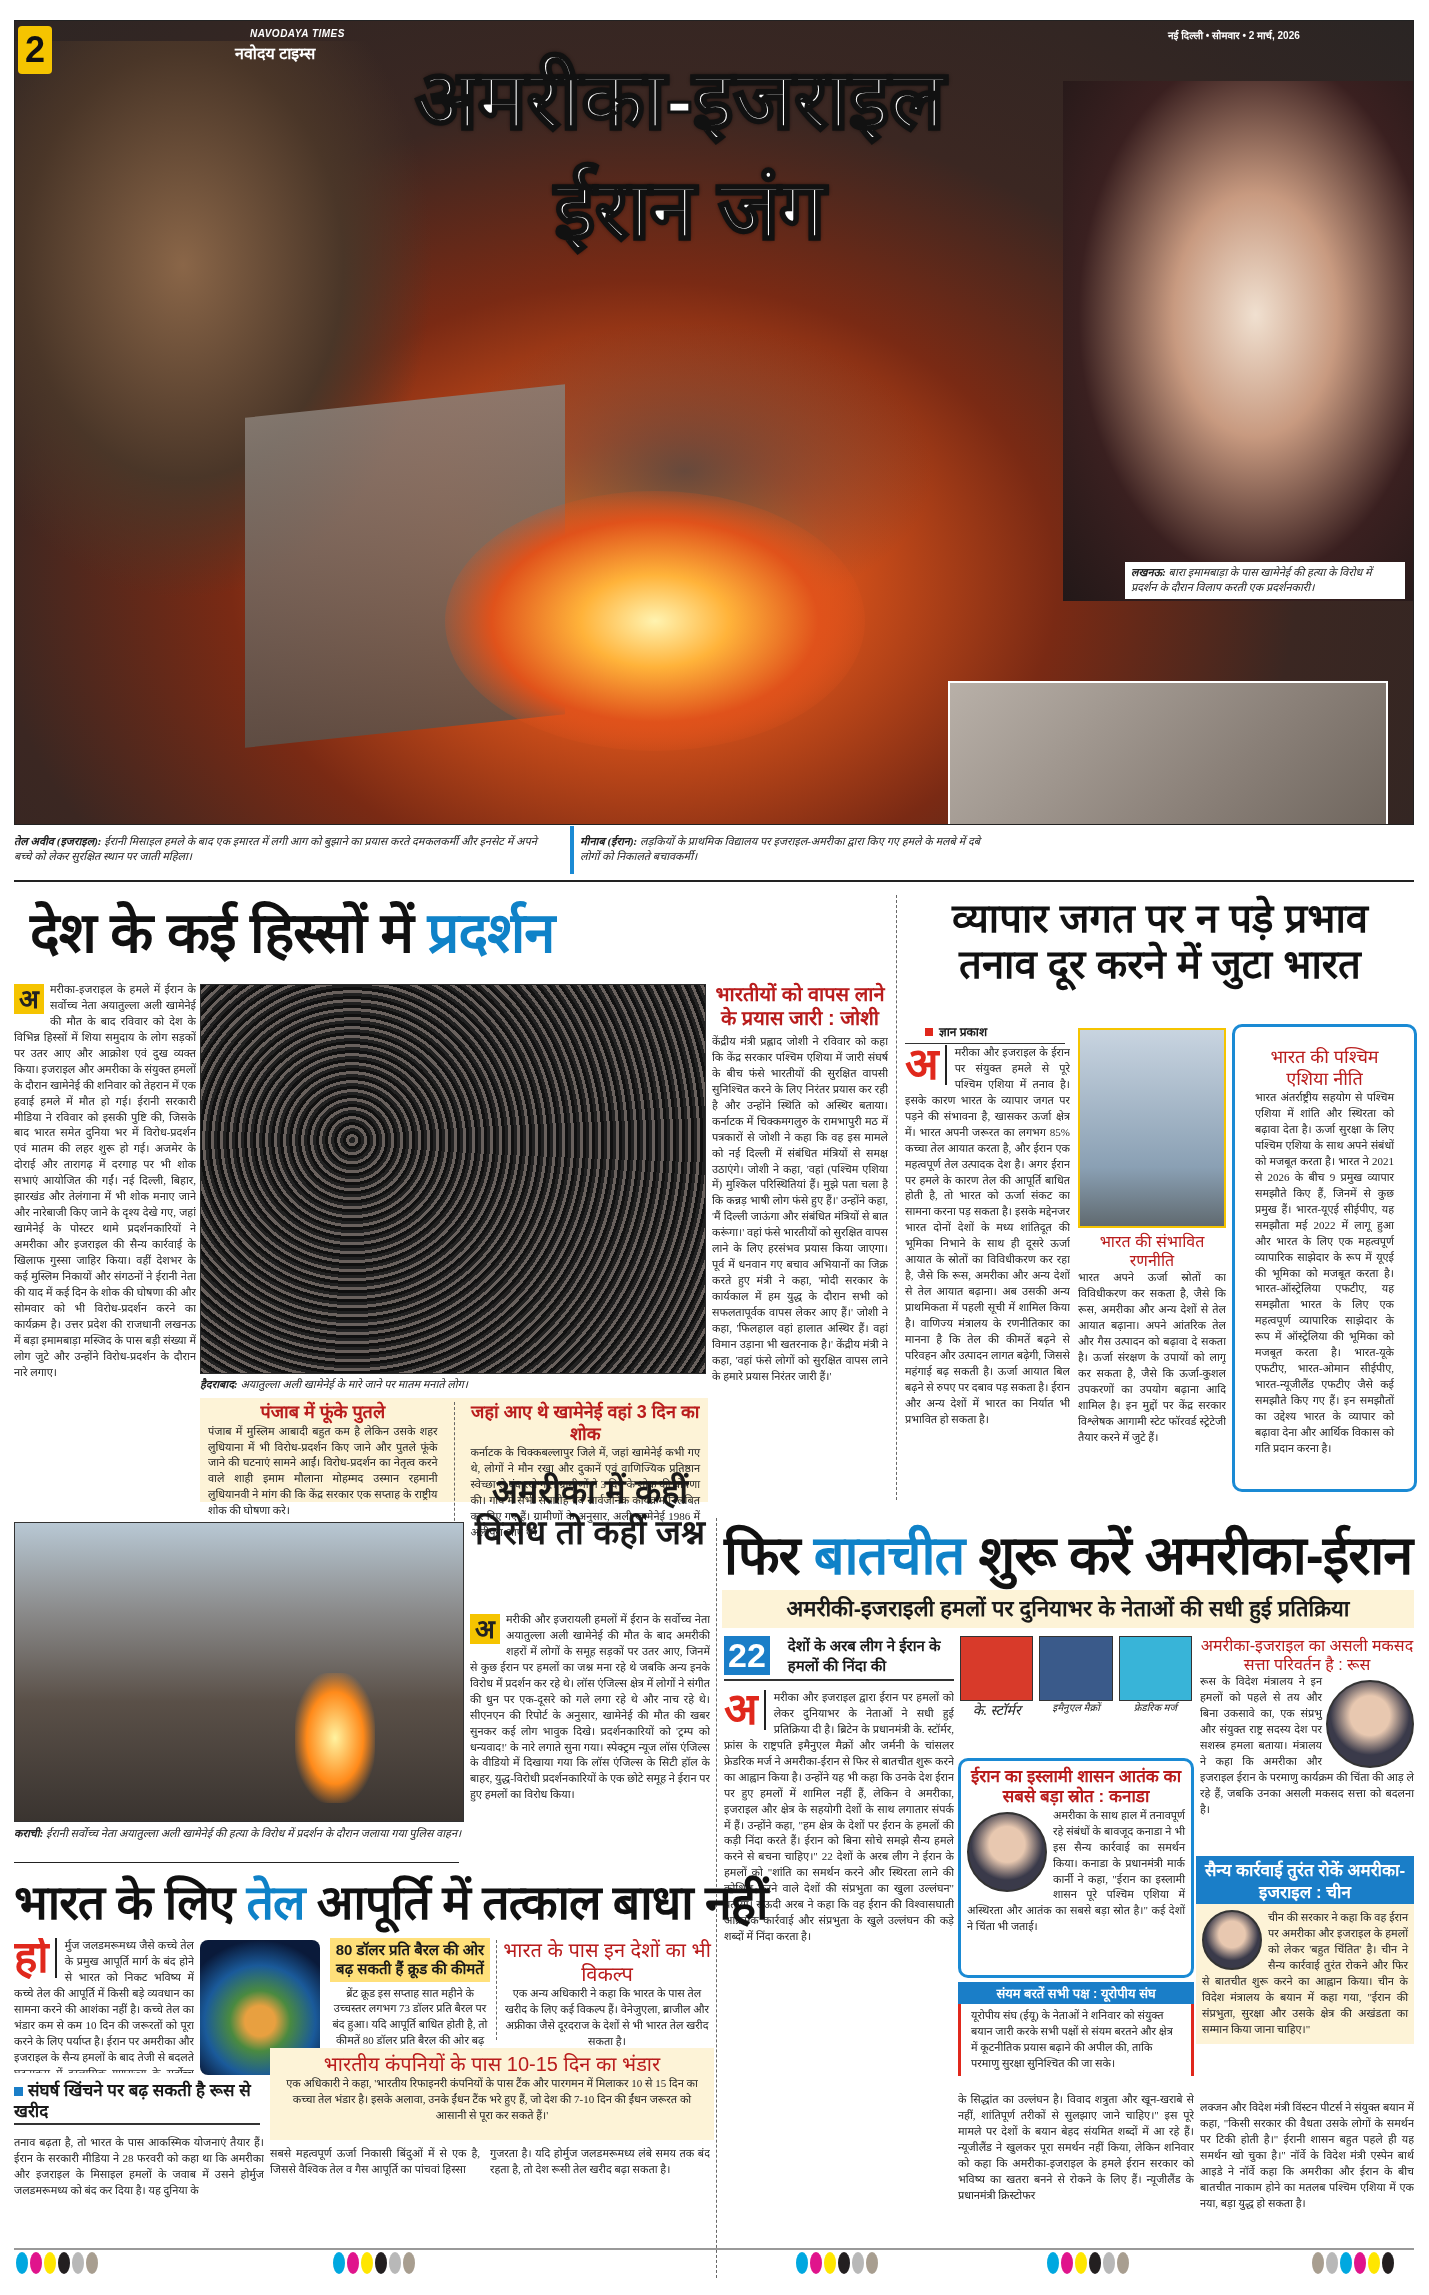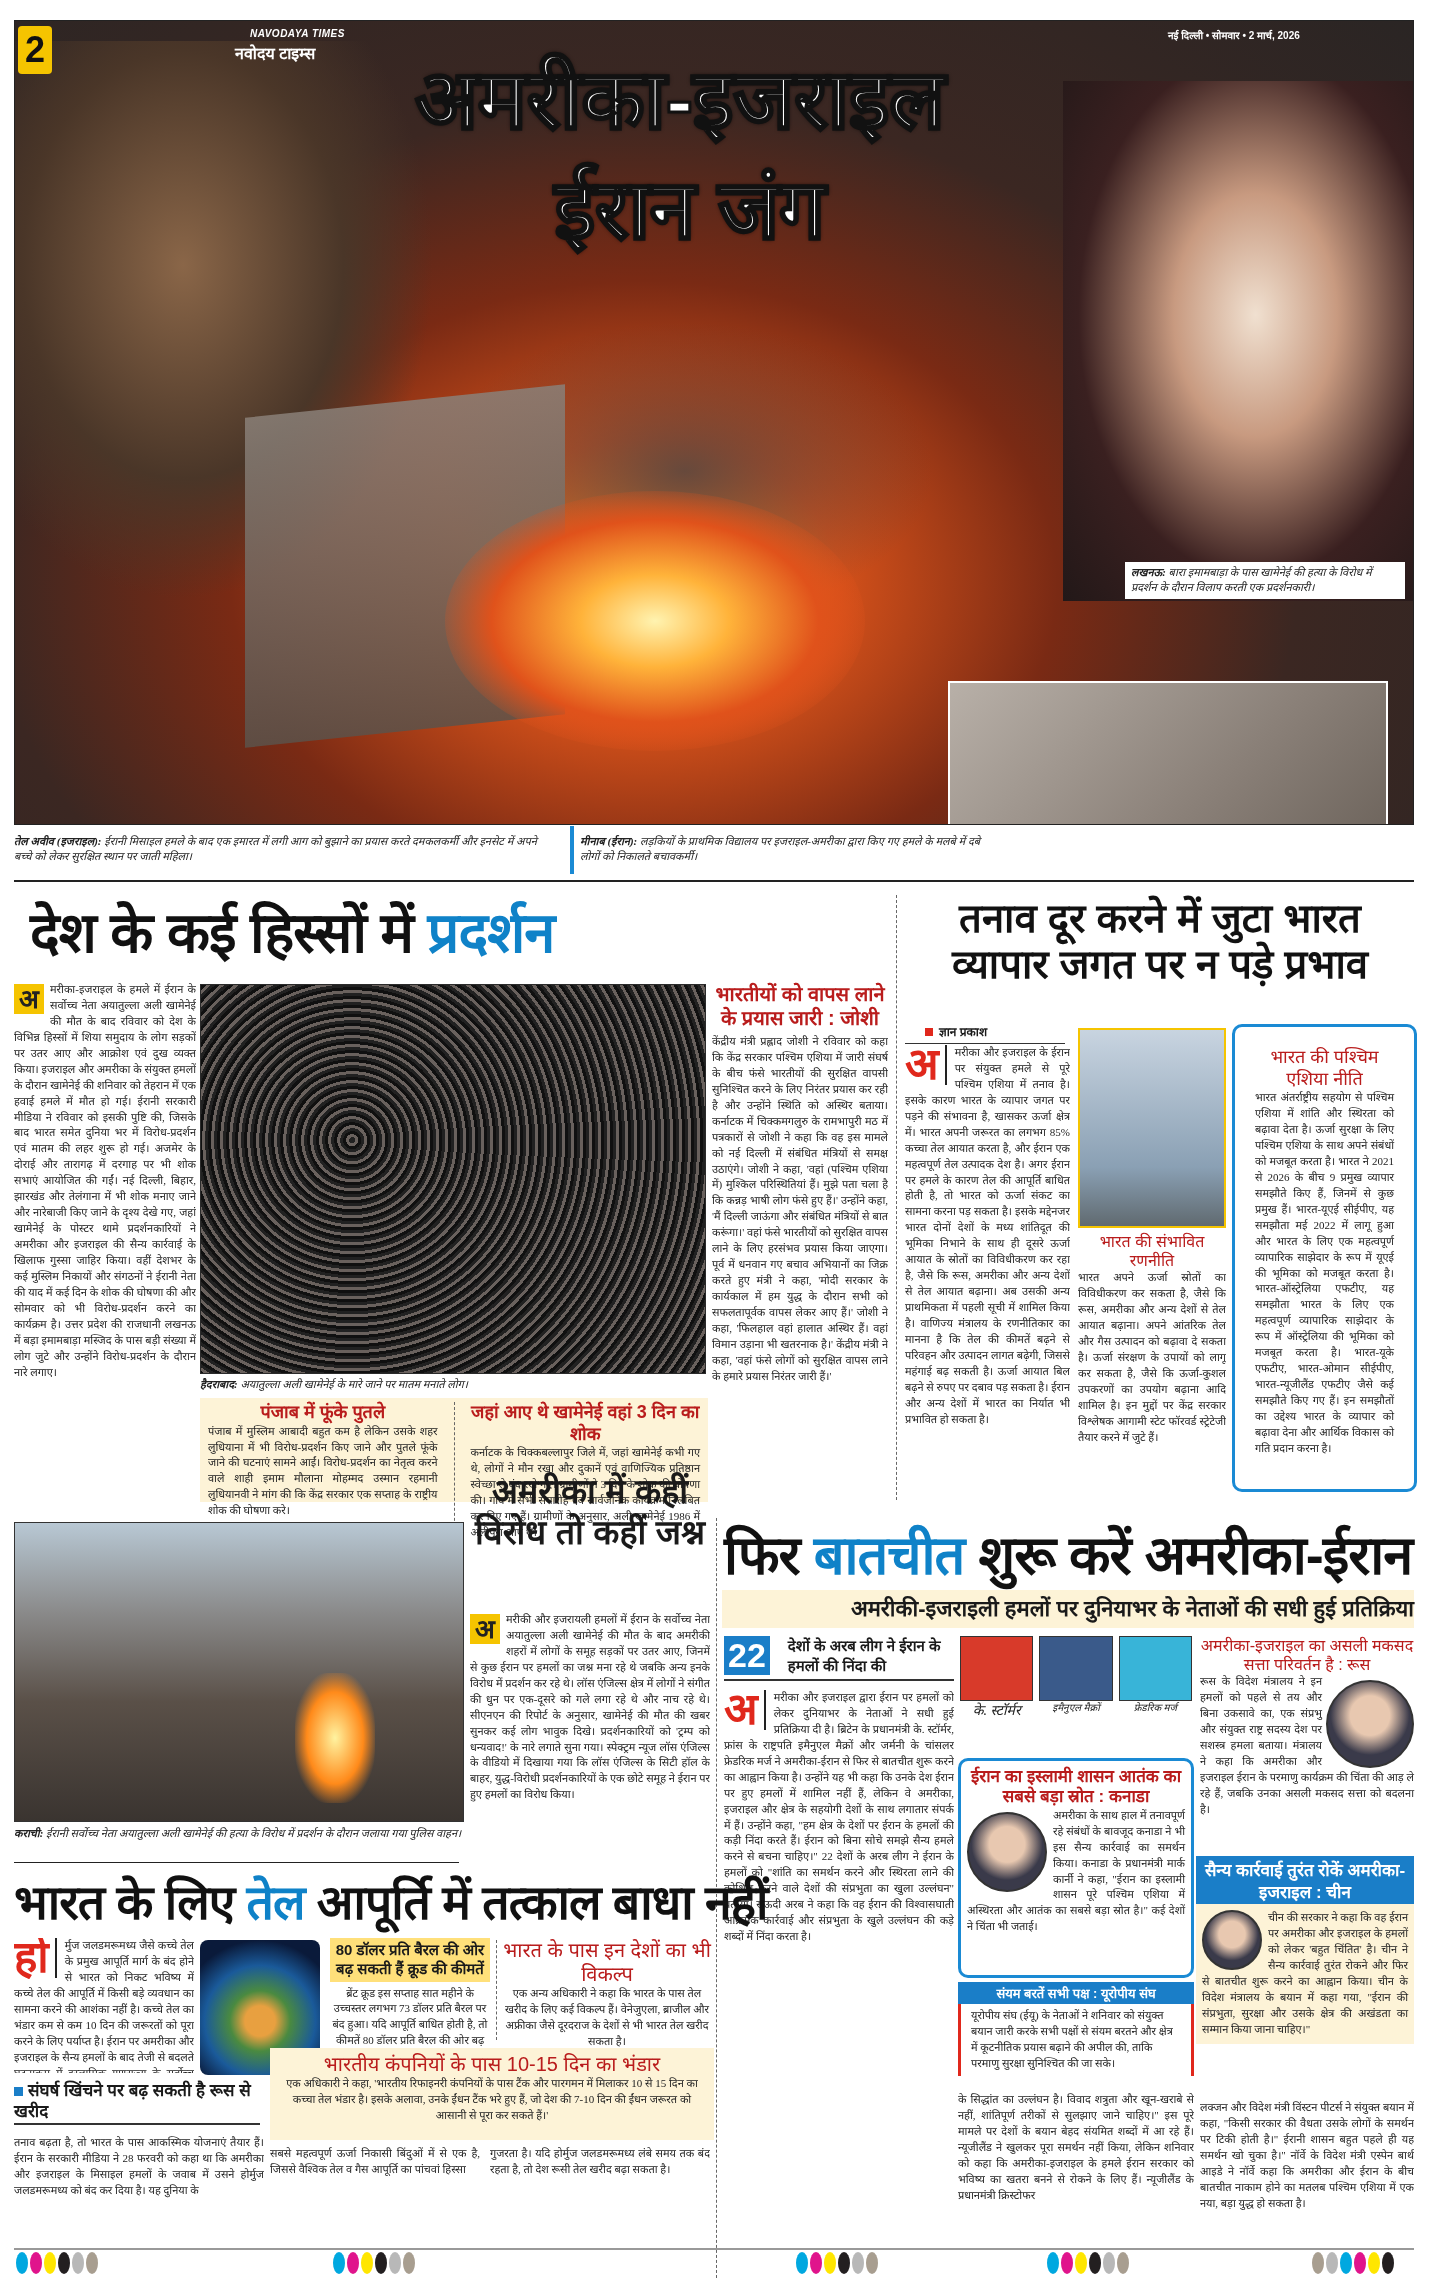--- a/index.html
+++ b/index.html
@@ -95,22 +95,22 @@
     <div class="dotted-v"></div>
     <div style="flex:1">
       <div class="subhead">जहां आए थे खामेनेई वहां 3 दिन का शोक</div>
       <div class="col">कर्नाटक के चिक्कबल्लापुर जिले में, जहां खामेनेई कभी गए थे, लोगों ने मौन रखा और दुकानें एवं वाणिज्यिक प्रतिष्ठान स्वेच्छा से बंद रखे गए। ग्रामीणों ने 3 दिन के शोक की घोषणा की। गांव में सभी समारोह एवं सार्वजनिक कार्यक्रम निलंबित कर दिए गए हैं। ग्रामीणों के अनुसार, अली खामेनेई 1986 में अलीपुरा आए थे।</div>
     </div>
   </div>
 </div>
 <div class="abs dotted-v" style="left:896px;top:895px;height:605px"></div>
 
 <div class="abs" style="left:905px;top:895px;width:510px;text-align:center;font:bold 40px 'Liberation Sans',sans-serif;line-height:1.15;color:#111">
+  <div>व्यापार जगत पर न पड़े प्रभाव</div>
   <div>तनाव दूर करने में जुटा भारत</div>
-  <div>व्यापार जगत पर न पड़े प्रभाव</div>
 </div>
 <div class="abs" style="left:905px;top:1020px;width:160px;border-bottom:1px solid #333;font:bold 12px 'Liberation Sans',sans-serif;padding:3px 0 3px 20px">
   <span style="display:inline-block;width:8px;height:8px;background:#e0281c;margin-right:6px"></span><span>ज्ञान प्रकाश</span>
 </div>
 <div class="abs col" style="left:905px;top:1045px;width:165px;height:455px;overflow:hidden">
   <span class="drop-red">अ</span>
   <span>मरीका और इजराइल के ईरान पर संयुक्त हमले से पूरे पश्चिम एशिया में तनाव है। इसके कारण भारत के व्यापार जगत पर पड़ने की संभावना है, खासकर ऊर्जा क्षेत्र में। भारत अपनी जरूरत का लगभग 85% कच्चा तेल आयात करता है, और ईरान एक महत्वपूर्ण तेल उत्पादक देश है। अगर ईरान पर हमले के कारण तेल की आपूर्ति बाधित होती है, तो भारत को ऊर्जा संकट का सामना करना पड़ सकता है। इसके मद्देनजर भारत दोनों देशों के मध्य शांतिदूत की भूमिका निभाने के साथ ही दूसरे ऊर्जा आयात के स्रोतों का विविधीकरण कर रहा है, जैसे कि रूस, अमरीका और अन्य देशों से तेल आयात बढ़ाना। अब उसकी अन्य प्राथमिकता में पहली सूची में शामिल किया है। वाणिज्य मंत्रालय के रणनीतिकार का मानना है कि तेल की कीमतें बढ़ने से परिवहन और उत्पादन लागत बढ़ेगी, जिससे महंगाई बढ़ सकती है। ऊर्जा आयात बिल बढ़ने से रुपए पर दबाव पड़ सकता है। ईरान और अन्य देशों में भारत का निर्यात भी प्रभावित हो सकता है।</span>
 </div>
 <div class="abs" style="left:1078px;top:1028px;width:148px;height:200px;background:linear-gradient(#c8d4e0,#8aa0b4 70%,#606a70);border:2px solid #f5c400"></div>
 <div class="abs" style="left:1078px;top:1232px;width:148px">
@@ -135,21 +135,21 @@
   <span>मरीकी और इजरायली हमलों में ईरान के सर्वोच्च नेता अयातुल्ला अली खामेनेई की मौत के बाद अमरीकी शहरों में लोगों के समूह सड़कों पर उतर आए, जिनमें से कुछ ईरान पर हमलों का जश्न मना रहे थे जबकि अन्य इनके विरोध में प्रदर्शन कर रहे थे। लॉस एंजिल्स क्षेत्र में लोगों ने संगीत की धुन पर एक-दूसरे को गले लगा रहे थे और नाच रहे थे। सीएनएन की रिपोर्ट के अनुसार, खामेनेई की मौत की खबर सुनकर कई लोग भावुक दिखे। प्रदर्शनकारियों को 'ट्रम्प को धन्यवाद!' के नारे लगाते सुना गया। स्पेक्ट्रम न्यूज लॉस एंजिल्स के वीडियो में दिखाया गया कि लॉस एंजिल्स के सिटी हॉल के बाहर, युद्ध-विरोधी प्रदर्शनकारियों के एक छोटे समूह ने ईरान पर हुए हमलों का विरोध किया।</span>
 </div>
 <div class="abs rule" style="left:14px;top:1862px;width:445px;height:1px"></div>
 
 <div class="abs dotted-v" style="left:716px;top:1518px;height:760px"></div>
 <div class="abs h-big" style="left:724px;top:1516px;white-space:nowrap;font-size:54px">
   <span>फिर</span>
   <span class="blue">बातचीत</span>
   <span>शुरू करें अमरीका-ईरान</span>
 </div>
-<div class="abs shade-box" style="left:722px;top:1590px;width:692px;height:38px;text-align:right;font:bold 22px 'Liberation Sans',sans-serif;line-height:38px">अमरीकी-इजराइली हमलों पर दुनियाभर के नेताओं की सधी हुई प्रतिक्रिया</div>
+<div class="abs shade-box" style="left:722px;top:1590px;width:692px;height:38px;text-align:center;font:bold 22px 'Liberation Sans',sans-serif;line-height:38px">अमरीकी-इजराइली हमलों पर दुनियाभर के नेताओं की सधी हुई प्रतिक्रिया</div>
 
 <div class="abs" style="left:724px;top:1636px;width:230px;display:flex;align-items:center;gap:18px;border-bottom:2px solid #333;padding-bottom:4px">
   <div style="background:#1a7ec8;color:#fff;font:bold 34px 'Liberation Sans',sans-serif;padding:0 4px">22</div>
   <div style="font:bold 15px 'Liberation Sans',sans-serif;line-height:1.3">देशों के अरब लीग ने ईरान के हमलों की निंदा की</div>
 </div>
 <div class="abs col" style="left:724px;top:1690px;width:230px;height:570px;overflow:hidden">
   <span class="drop-red">अ</span>
   <span>मरीका और इजराइल द्वारा ईरान पर हमलों को लेकर दुनियाभर के नेताओं ने सधी हुई प्रतिक्रिया दी है। ब्रिटेन के प्रधानमंत्री के. स्टॉर्मर, फ्रांस के राष्ट्रपति इमैनुएल मैक्रों और जर्मनी के चांसलर फ्रेडरिक मर्ज ने अमरीका-ईरान से फिर से बातचीत शुरू करने का आह्वान किया है। उन्होंने यह भी कहा कि उनके देश ईरान पर हुए हमलों में शामिल नहीं हैं, लेकिन वे अमरीका, इजराइल और क्षेत्र के सहयोगी देशों के साथ लगातार संपर्क में हैं। उन्होंने कहा, "हम क्षेत्र के देशों पर ईरान के हमलों की कड़ी निंदा करते हैं। ईरान को बिना सोचे समझे सैन्य हमले करने से बचना चाहिए।" 22 देशों के अरब लीग ने ईरान के हमलों को "शांति का समर्थन करने और स्थिरता लाने की कोशिश करने वाले देशों की संप्रभुता का खुला उल्लंघन" बताया। सऊदी अरब ने कहा कि वह ईरान की विश्वासघाती आक्रमक कार्रवाई और संप्रभुता के खुले उल्लंघन की कड़े शब्दों में निंदा करता है।</span>
 </div>
 

